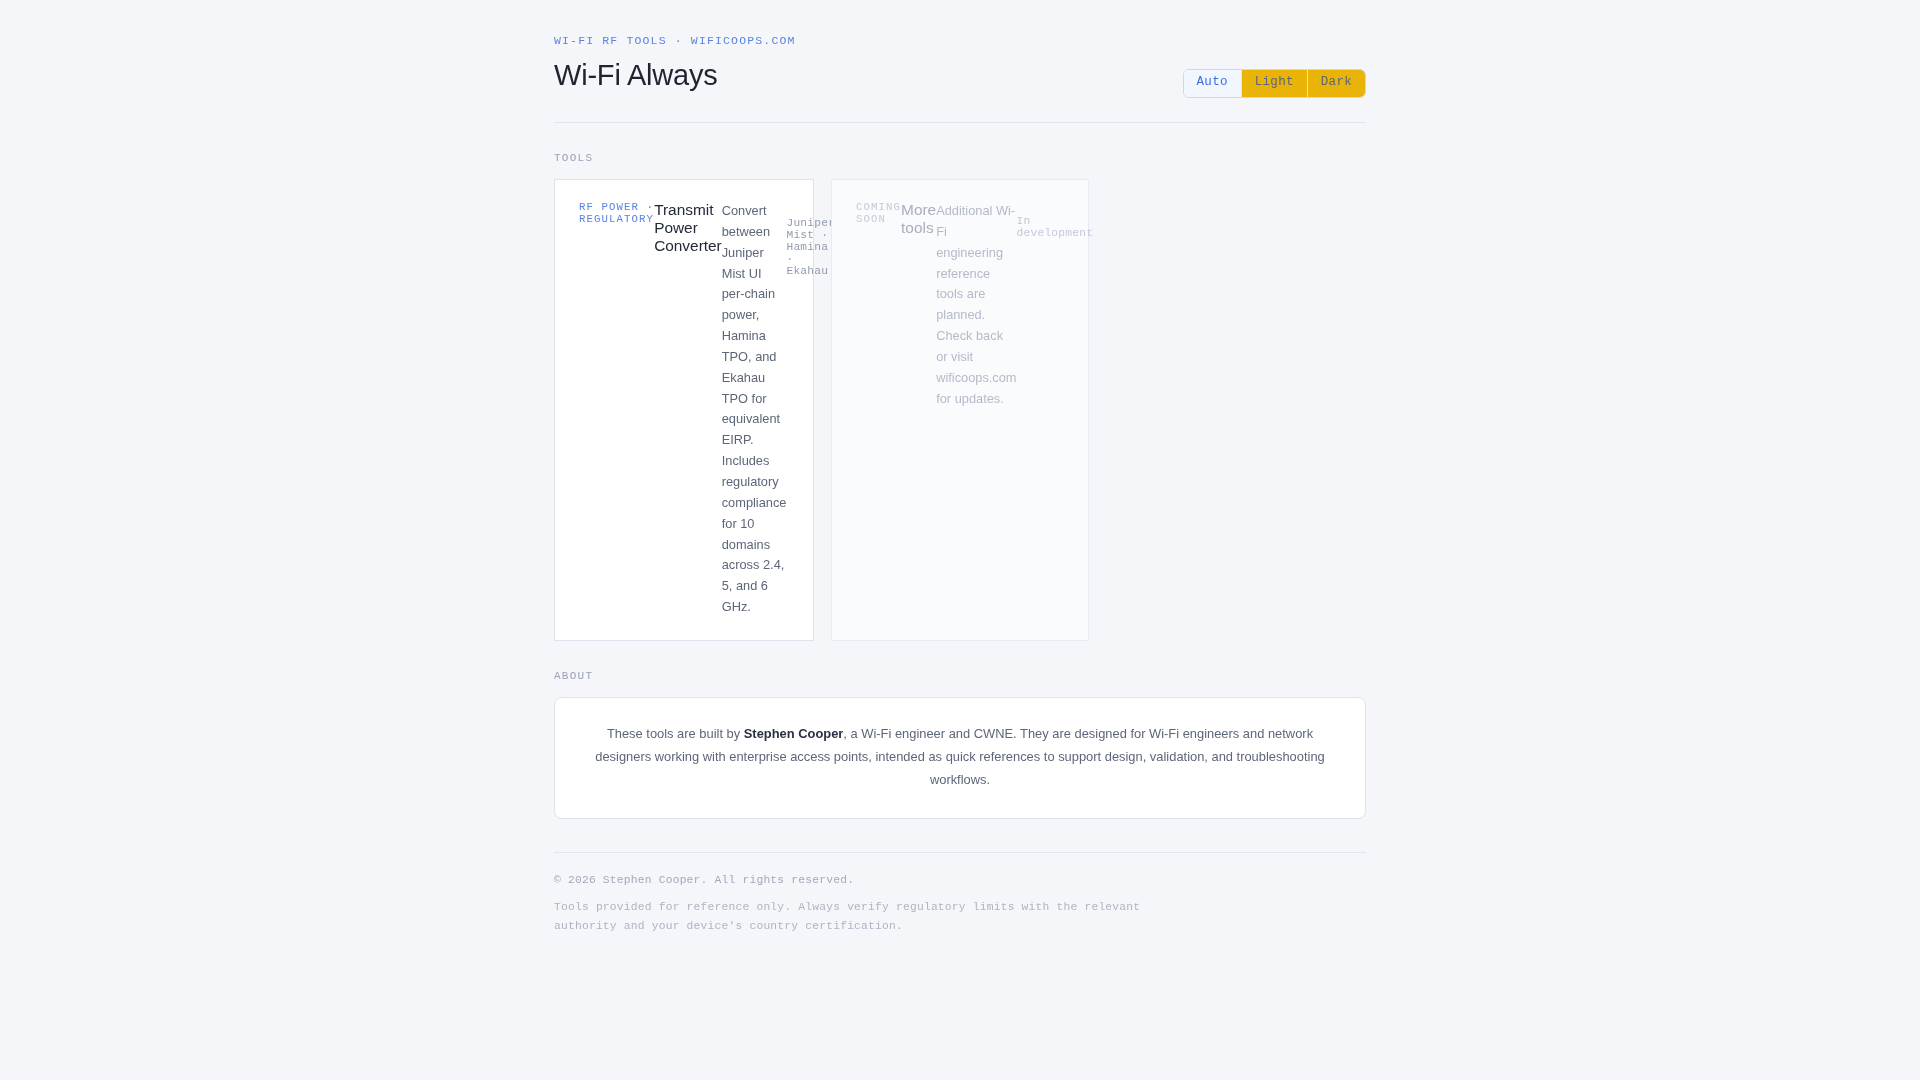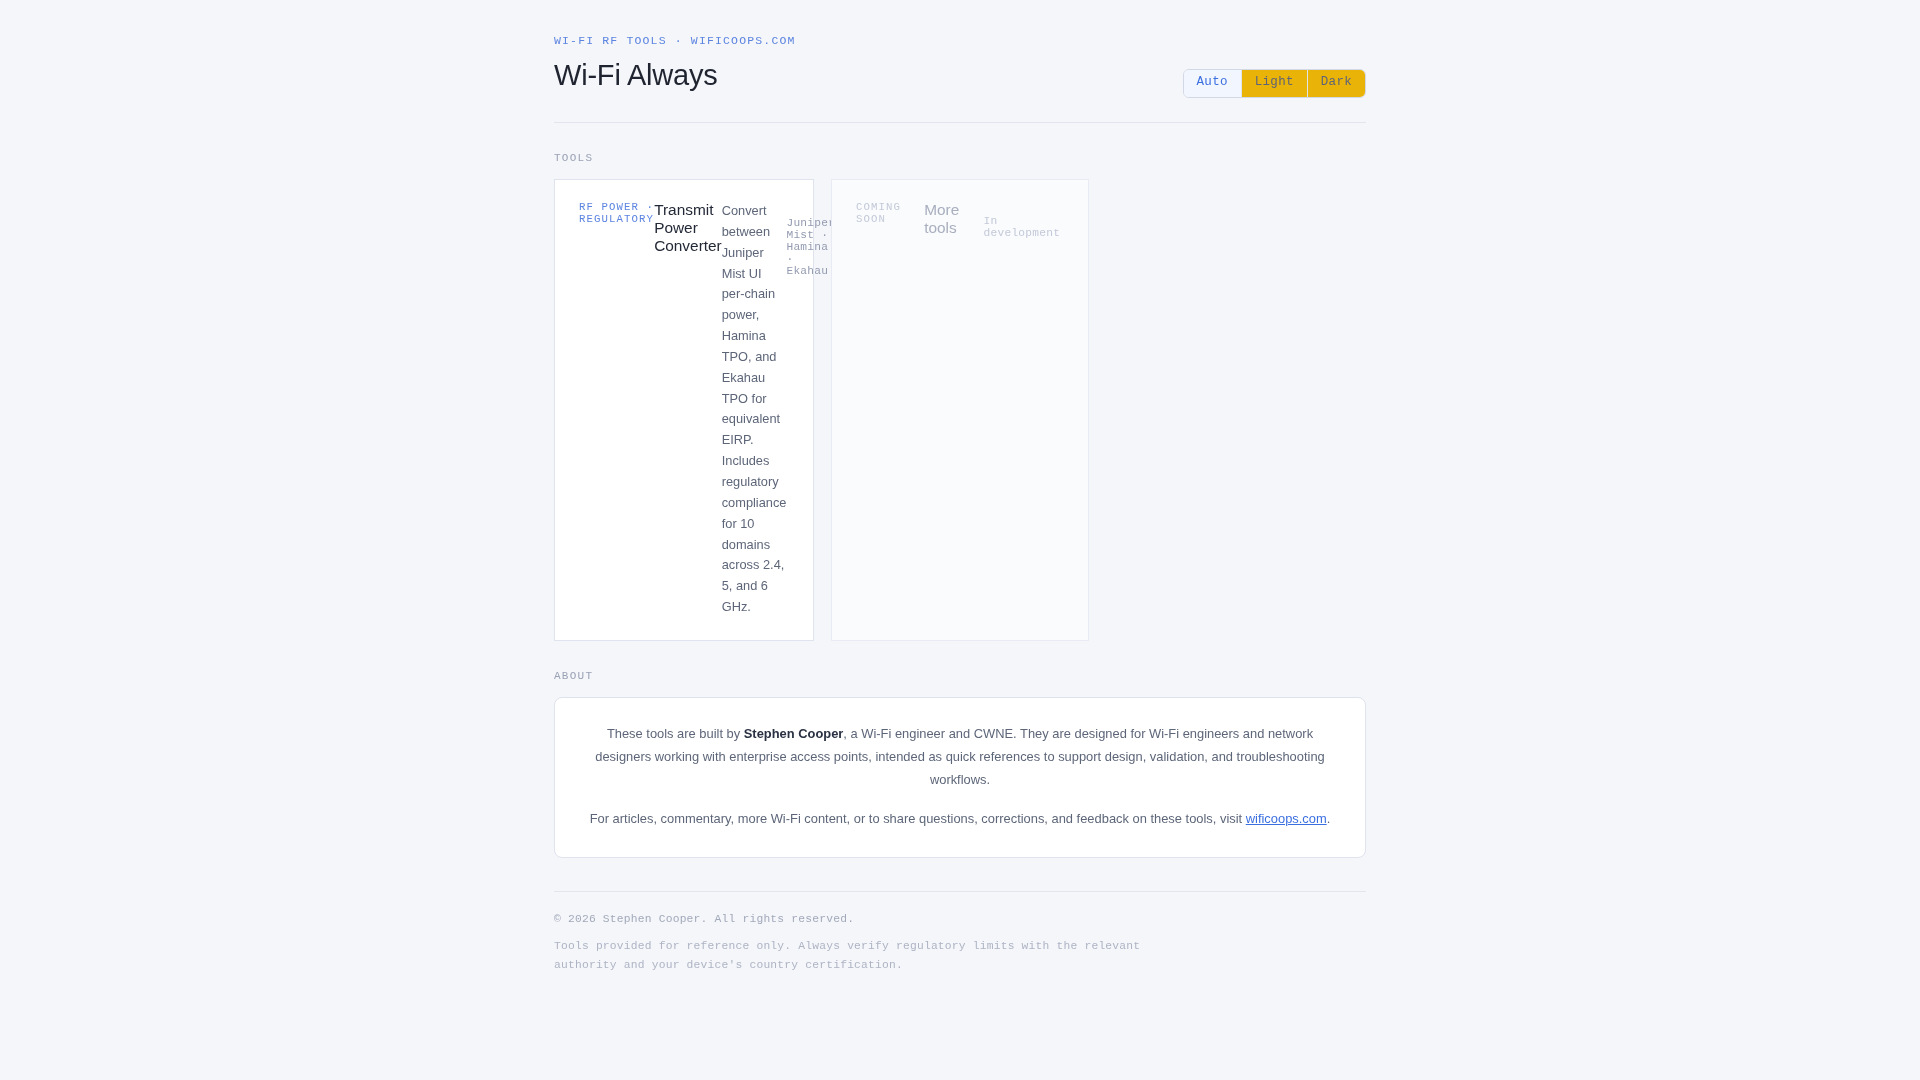--- a/index.html
+++ b/index.html
@@ -221,30 +221,30 @@
       <div class="card">
         <div class="card-tag">RF POWER · REGULATORY</div>
         <div class="card-title">Transmit Power Converter</div>
         <div class="card-desc">Convert between Juniper Mist UI per-chain power, Hamina TPO, and Ekahau TPO for equivalent EIRP. Includes regulatory compliance for 10 domains across 2.4, 5, and 6 GHz.</div>
         <div class="card-foot">Juniper Mist · Hamina · Ekahau</div>
       </div>
 
       <div class="card muted">
         <div class="card-tag">COMING SOON</div>
         <div class="card-title">More tools</div>
+        <div class="card-desc">Additional Wi-Fi engineering reference tools are planned. Check back or visit wificoops.com for updates.</div>
         <div class="card-foot">In development</div>
       </div>
 
     </div>
 
     <div class="section-label">ABOUT</div>
 
     <div class="about-card">
       <p class="about-p"><span>These tools are built by </span><b>Stephen Cooper</b><span>, a Wi-Fi engineer and CWNE. They are designed for Wi-Fi engineers and network designers working with enterprise access points, intended as quick references to support design, validation, and troubleshooting workflows.</span></p>
-      <p class="about-p"><span>For articles, commentary, more Wi-Fi content, or to share questions, corrections, and feedback on these tools, visit </span><a href="#">wificoops.com</a><span>.</span></p>
     </div>
 
     <div class="footer-rule"></div>
 
     <div class="footer">
       <div class="footer-line">© 2026 Stephen Cooper. All rights reserved.</div>
       <div class="footer-line small">Tools provided for reference only. Always verify regulatory limits with the relevant authority and your device's country certification.</div>
     </div>
 
   </div>

